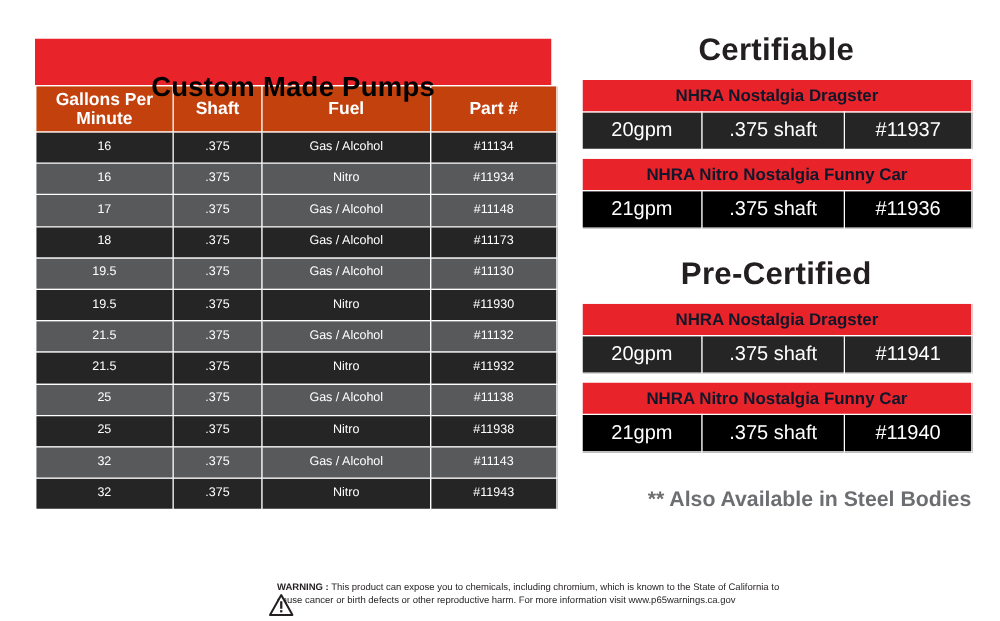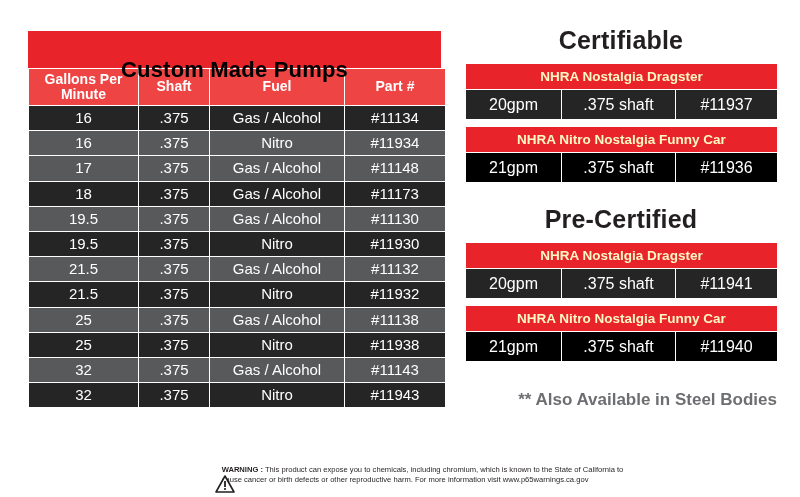--- a/index.html
+++ b/index.html
@@ -45,27 +45,27 @@
   }
   table.pumps {
     border-collapse: collapse;
     width: 413px;
     table-layout: fixed;
   }
   table.pumps th, table.pumps td {
     border: 1px solid #ffffff;
     text-align: center;
     color: #ffffff;
-    font-size: 15px;
+    font-size: 10px;
     height: 24.2px;
     padding: 0;
     line-height: 1.08;
   }
   table.pumps th {
-    background: #ef4444;
+    background: #c2410c;
     font-size: 14px;
     font-weight: bold;
     height: 36px;
   }
   table.pumps th.head-gpm { width: 109px; }
   table.pumps th.head-shaft { width: 70px; }
   table.pumps th.head-fuel { width: 134px; }
   table.pumps th.head-part { width: 100px; }
   table.pumps tr.row-dark td { background: #252525; }
   table.pumps tr.row-light td { background: #58595b; }
@@ -87,21 +87,21 @@
     letter-spacing: 0.2px;
   }
   .cert-table {
     width: 312px;
     border-collapse: collapse;
     table-layout: fixed;
     margin-bottom: 0;
   }
   .cert-table .band td {
     background: #e8232a;
-    color: #fef9c3;
+    color: #0f172a;
     font-size: 13.5px;
     font-weight: bold;
     text-align: center;
     height: 25px;
     border: 1px solid #ffffff;
     padding: 0;
   }
   .cert-table .vals td {
     text-align: center;
     color: #ffffff;

